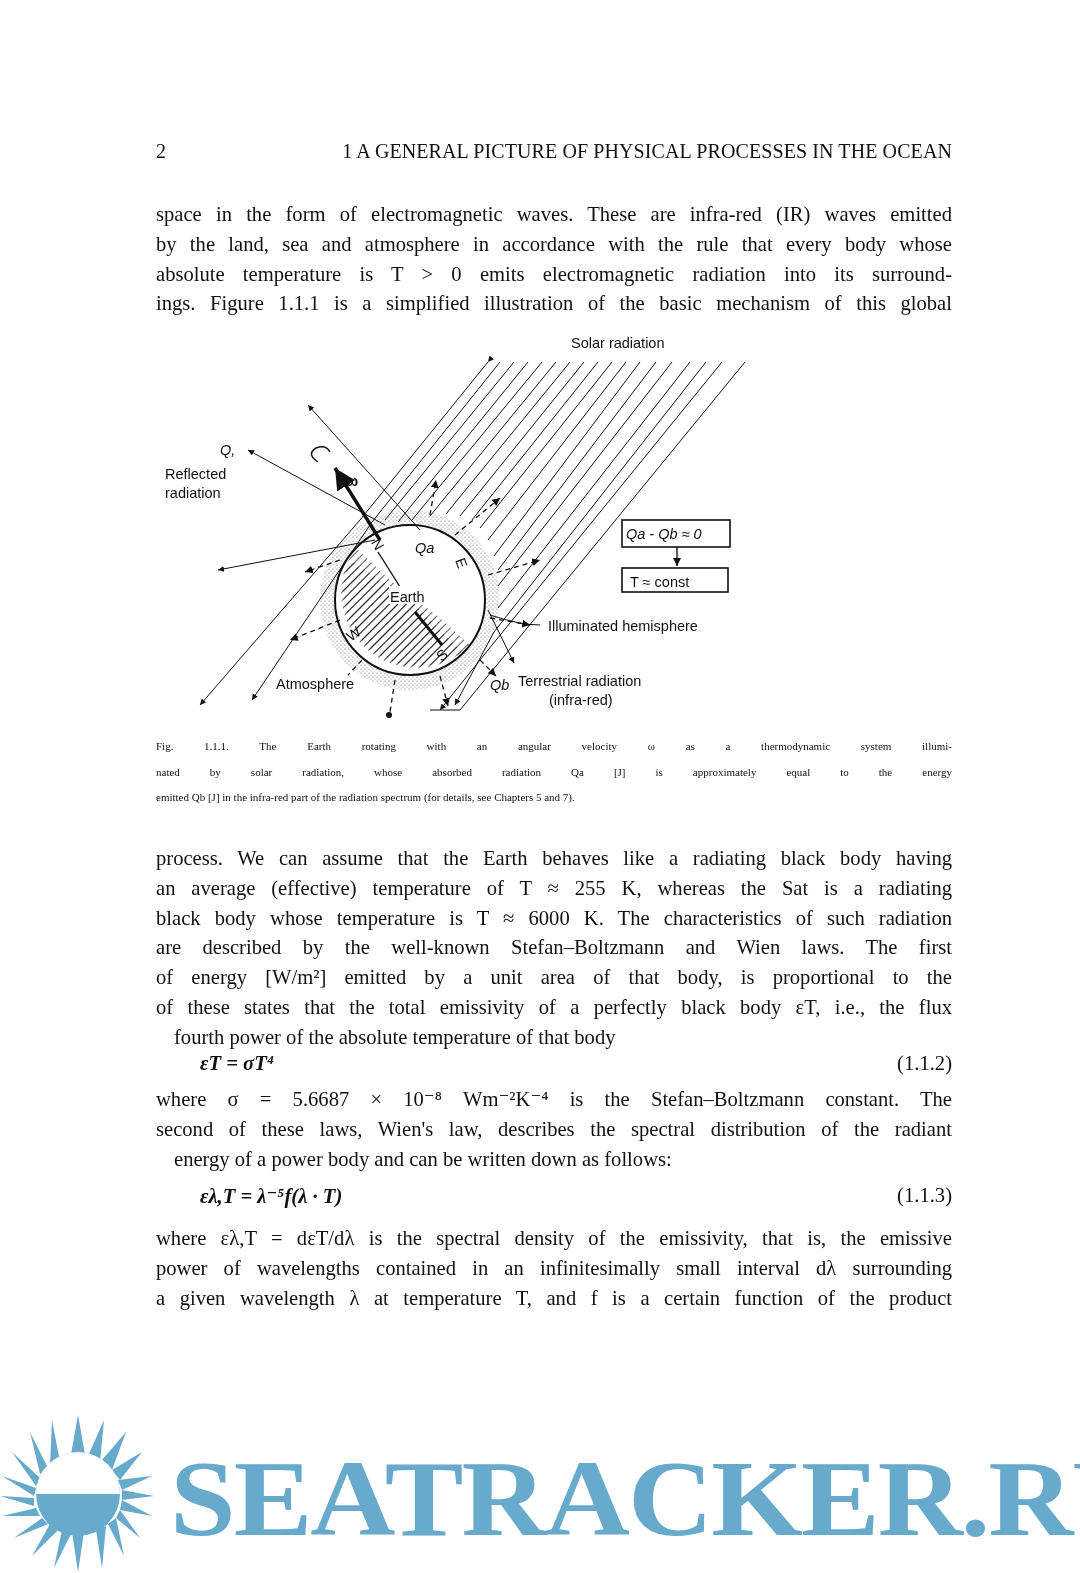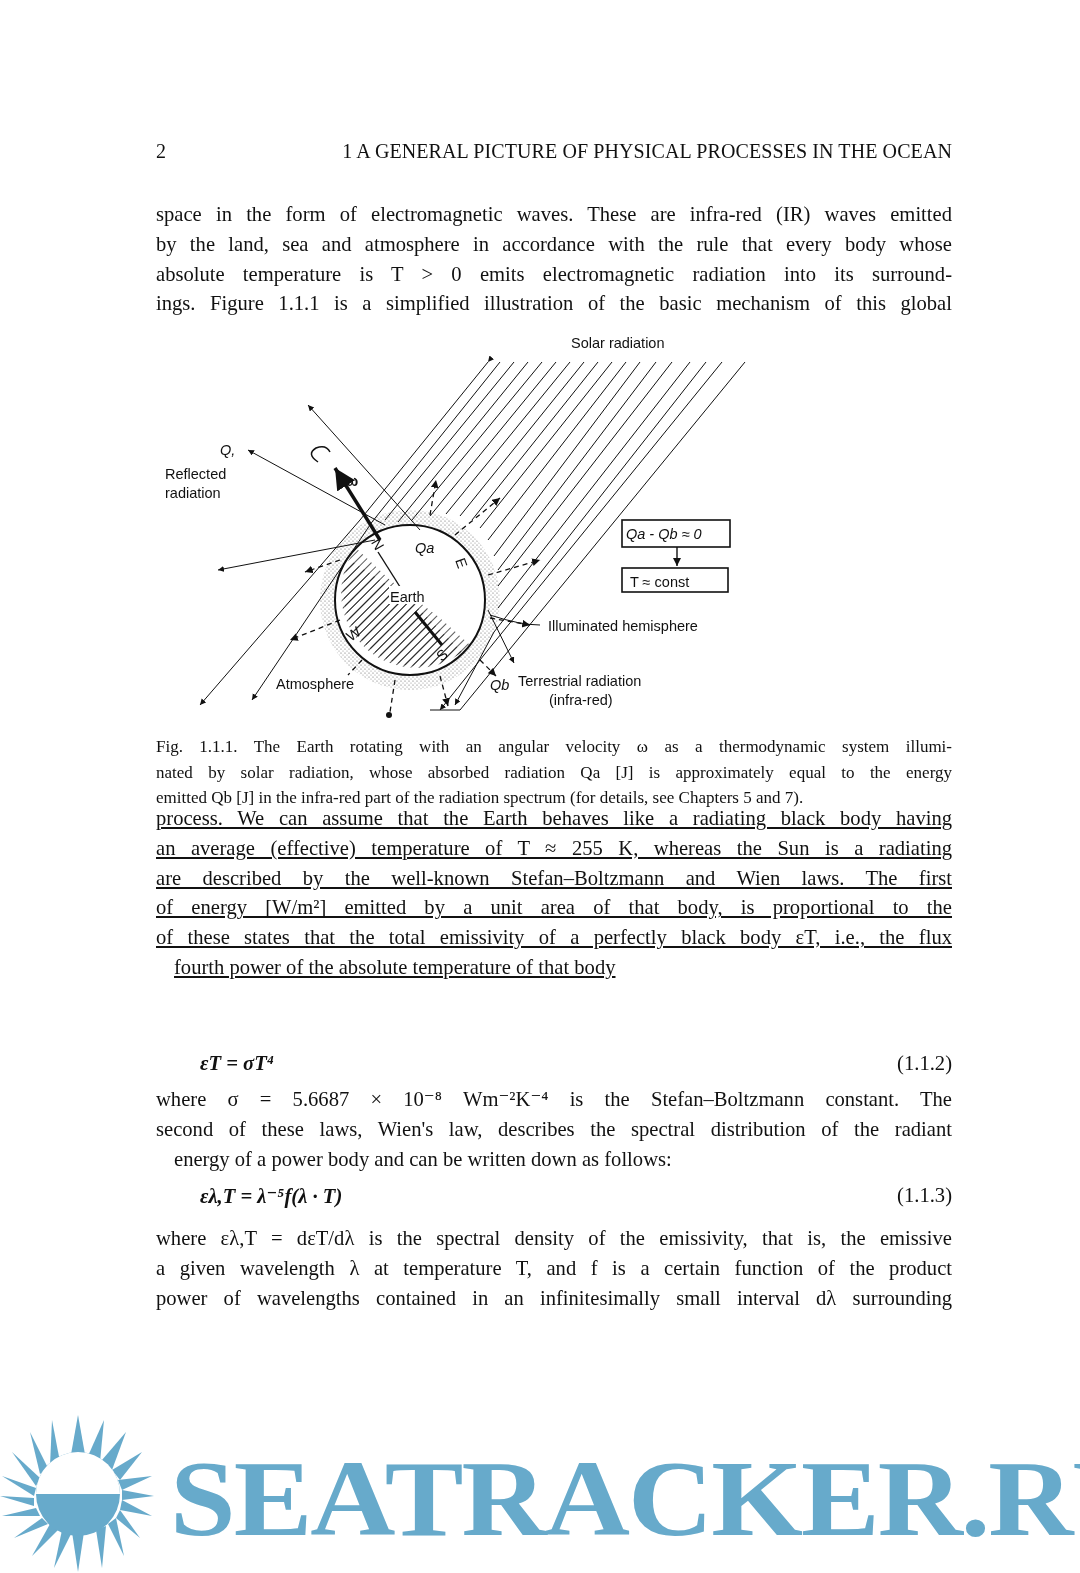--- a/index.html
+++ b/index.html
@@ -8,29 +8,29 @@
   .page { position: absolute; left: 0; top: 0; width: 1080px; height: 1573px; }
   .running-head { position: absolute; top: 140px; left: 156px; width: 796px; height: 28px;
                   font-size: 20px; letter-spacing: 0.1px; }
   .running-head .pno { position: absolute; left: 0; top: 0; }
   .running-head .title { position: absolute; right: 0; top: 0; }
   .para { position: absolute; left: 156px; width: 796px; font-size: 20.6px; line-height: 29.8px;
           text-align: justify; text-align-last: left; }
   .para .line { display: block; text-align: justify; text-align-last: justify; white-space: nowrap; }
   .para .line.last { text-align-last: left; margin-left: 18px; }
   .p1 { top: 200px; font-family: Liberation Serif, serif; }
-  .p2 { top: 804px; text-decoration: underline; }
+  .p2 { top: 844px; }
   .p3 { top: 1085px; }
   .p4 { top: 1224px; }
   .eq { position: absolute; left: 156px; width: 796px; font-size: 20.6px; height: 30px; }
   .eq .lhs { position: absolute; left: 44px; top: 0; font-style: italic; font-weight: bold; }
   .eq .num { position: absolute; right: 0; top: 0; }
   .eq1 { top: 1052px; }
   .eq2 { top: 1184px; }
-  .caption { position: absolute; left: 156px; top: 734px; width: 796px; font-size: 17px;
+  .caption { position: absolute; left: 156px; top: 734px; width: 796px; font-size: 11px;
              line-height: 25.5px; }
   .caption .line { display: block; text-align: justify; text-align-last: justify; white-space: nowrap; }
   .caption .line.last { text-align-last: left; }
   .figure { position: absolute; left: 150px; top: 325px; width: 620px; height: 400px; }
   .figure svg { width: 620px; height: 400px; }
   .fig-label { font-family: "Liberation Sans", "DejaVu Sans", sans-serif; font-size: 14.5px; fill: #111; }
   .watermark { position: absolute; left: 0; top: 1400px; width: 1080px; height: 173px; }
   .wm-text { position: absolute; left: 170px; top: 45px; font-family: "Liberation Serif", "DejaVu Serif", serif;
              font-weight: bold; font-size: 118px; letter-spacing: -2px; line-height: 1;
              color: #67aacb; transform: scaleY(0.92); transform-origin: top left; white-space: nowrap; }
@@ -162,21 +162,22 @@
   </div>
 
   <div class="caption">
     <span class="line">Fig. 1.1.1. The Earth rotating with an angular velocity ω as a thermodynamic system illumi-</span>
     <span class="line">nated by solar radiation, whose absorbed radiation Qa [J] is approximately equal to the energy</span>
     <span class="line last">emitted Qb [J] in the infra-red part of the radiation spectrum (for details, see Chapters 5 and 7).</span>
   </div>
 
   <div class="para p2">
     <span class="line">process. We can assume that the Earth behaves like a radiating black body having</span>
-    <span class="line">an average (effective) temperature of T ≈ 255 K, whereas the Sun is a radiating</span>
+    <span class="line">an average (effective) temperature of T ≈ 255 K, whereas the Sat is a radiating</span>
+    <span class="line">black body whose temperature is T ≈ 6000 K. The characteristics of such radiation</span>
     <span class="line">are described by the well-known Stefan–Boltzmann and Wien laws. The first</span>
     <span class="line">of energy [W/m²] emitted by a unit area of that body, is proportional to the</span>
     <span class="line">of these states that the total emissivity of a perfectly black body εT, i.e., the flux</span>
     <span class="line last">fourth power of the absolute temperature of that body</span>
   </div>
 
   <div class="eq eq1">
     <span class="lhs">εT = σT⁴</span>
     <span class="num">(1.1.2)</span>
   </div>
@@ -187,22 +188,22 @@
     <span class="line last">energy of a power body and can be written down as follows:</span>
   </div>
 
   <div class="eq eq2">
     <span class="lhs">ελ,T = λ⁻⁵f(λ · T)</span>
     <span class="num">(1.1.3)</span>
   </div>
 
   <div class="para p4">
     <span class="line">where ελ,T = dεT/dλ is the spectral density of the emissivity, that is, the emissive</span>
+    <span class="line">power of wavelengths contained in an infinitesimally small interval dλ surrounding</span>
     <span class="line">a given wavelength λ at temperature T, and f is a certain function of the product</span>
-    <span class="line">power of wavelengths contained in an infinitesimally small interval dλ surrounding</span>
   </div>
 
   <div class="watermark">
     <svg width="160" height="173" viewBox="0 0 160 173" style="position:absolute;left:0;top:0;">
       <g fill="#67aacb">
         <polygon points="78,15 86,60 70,60"></polygon>
         <polygon points="104,20 100,62 88,56"></polygon>
         <polygon points="126,32 112,70 102,60"></polygon>
         <polygon points="142,52 120,80 112,70"></polygon>
         <polygon points="152,76 122,90 118,80"></polygon>

